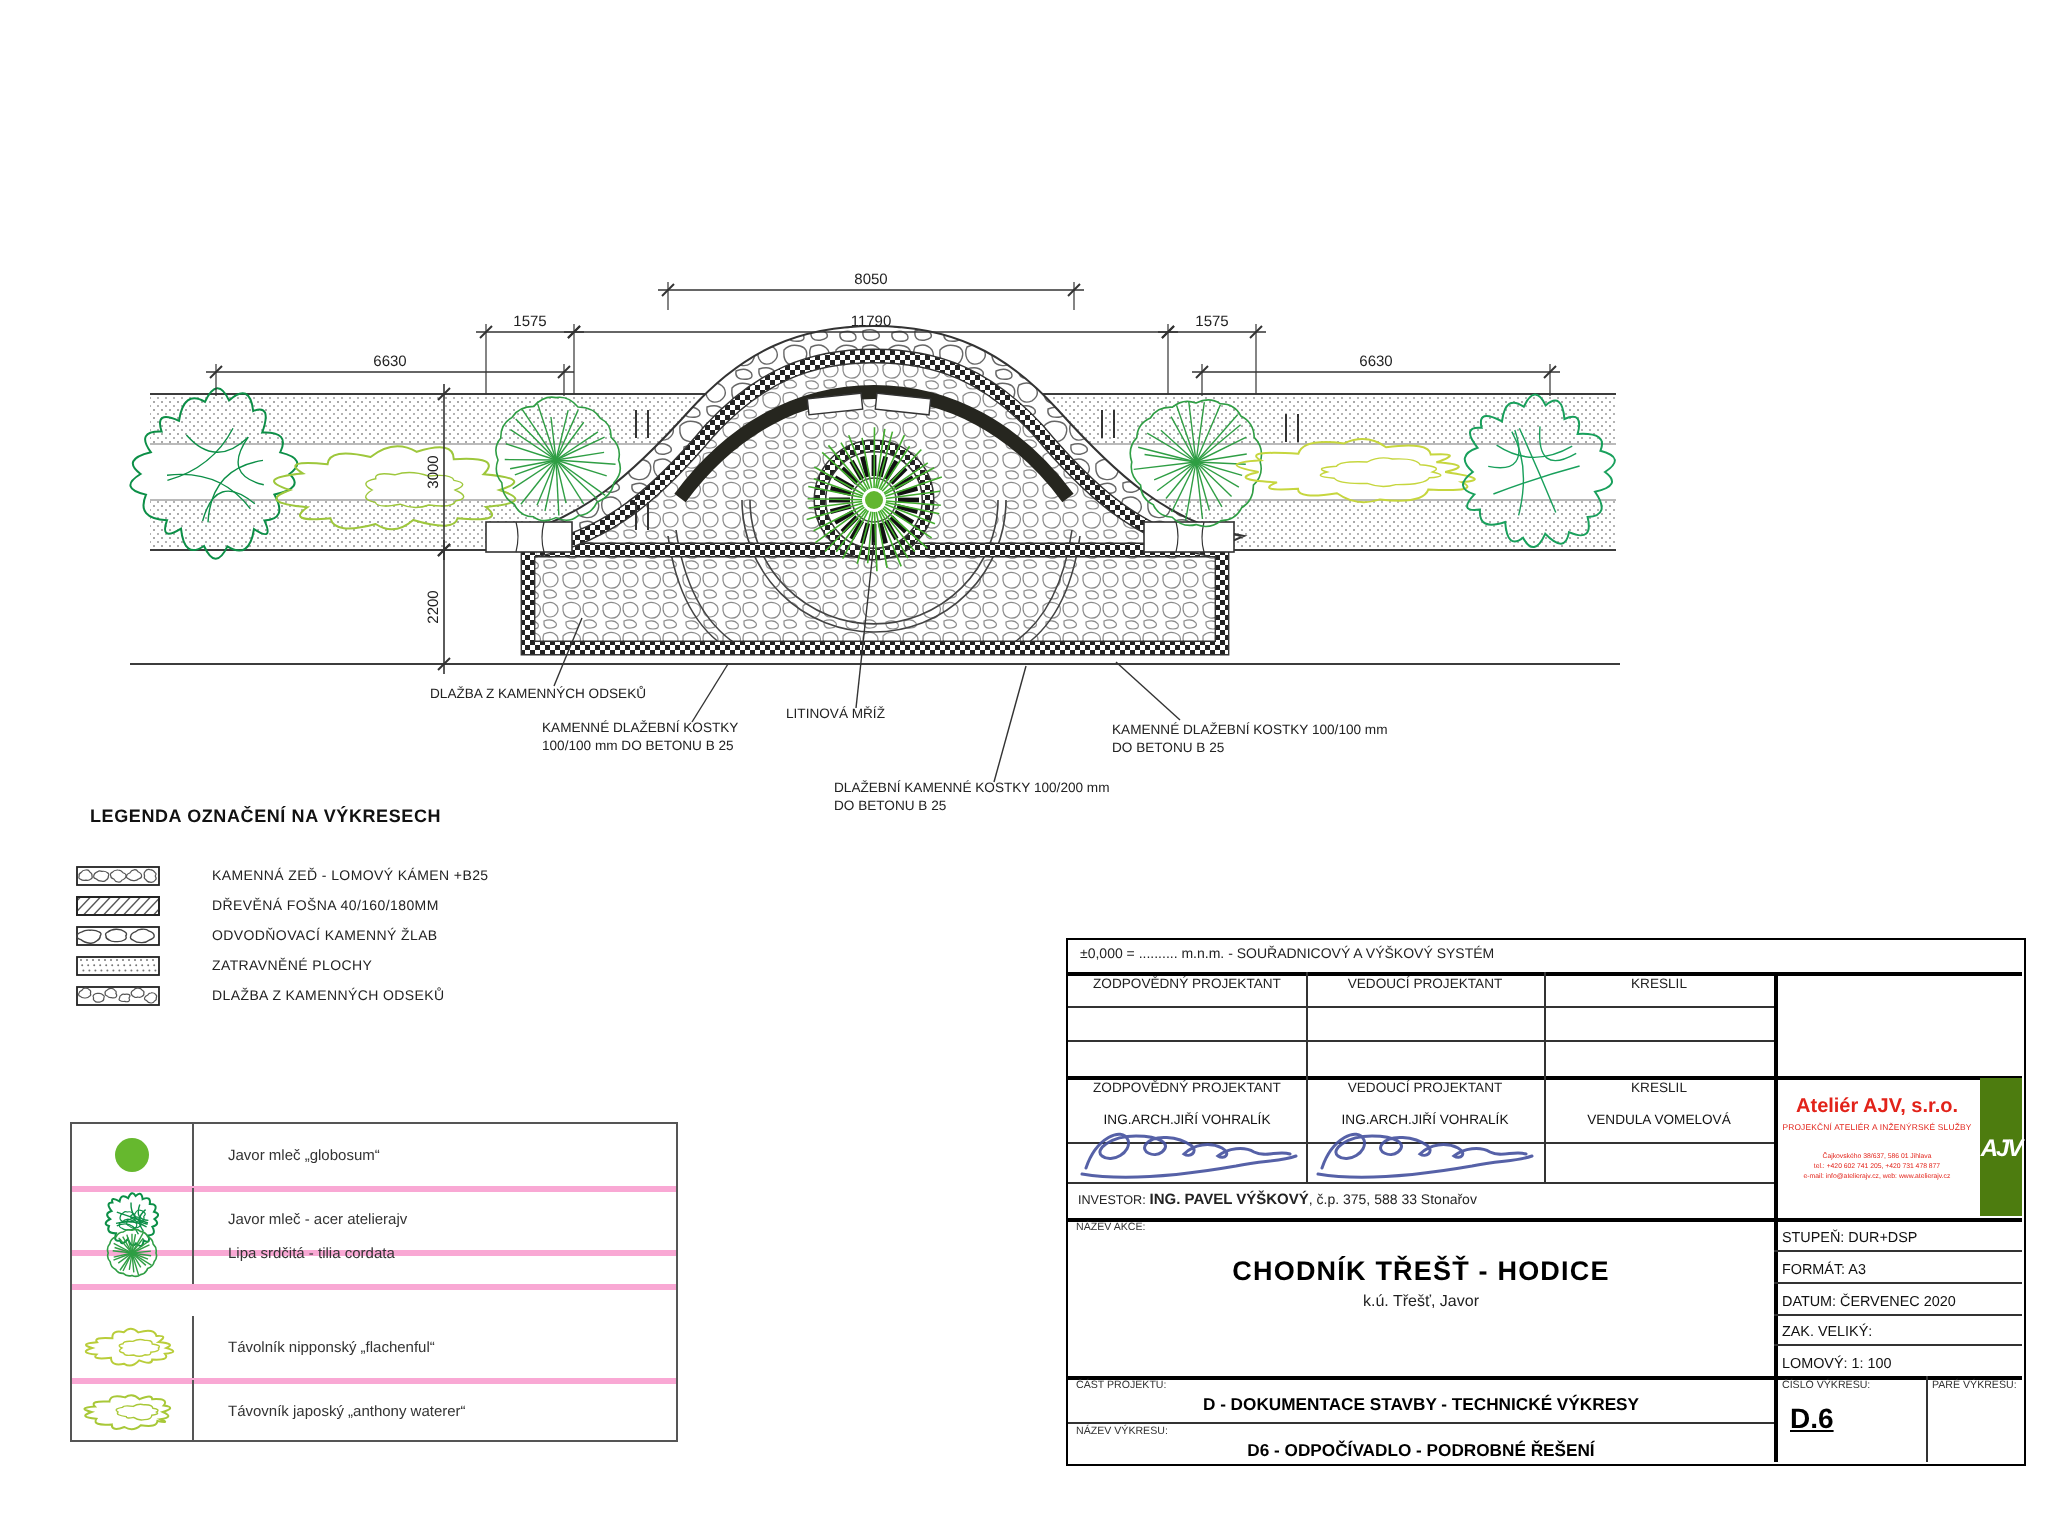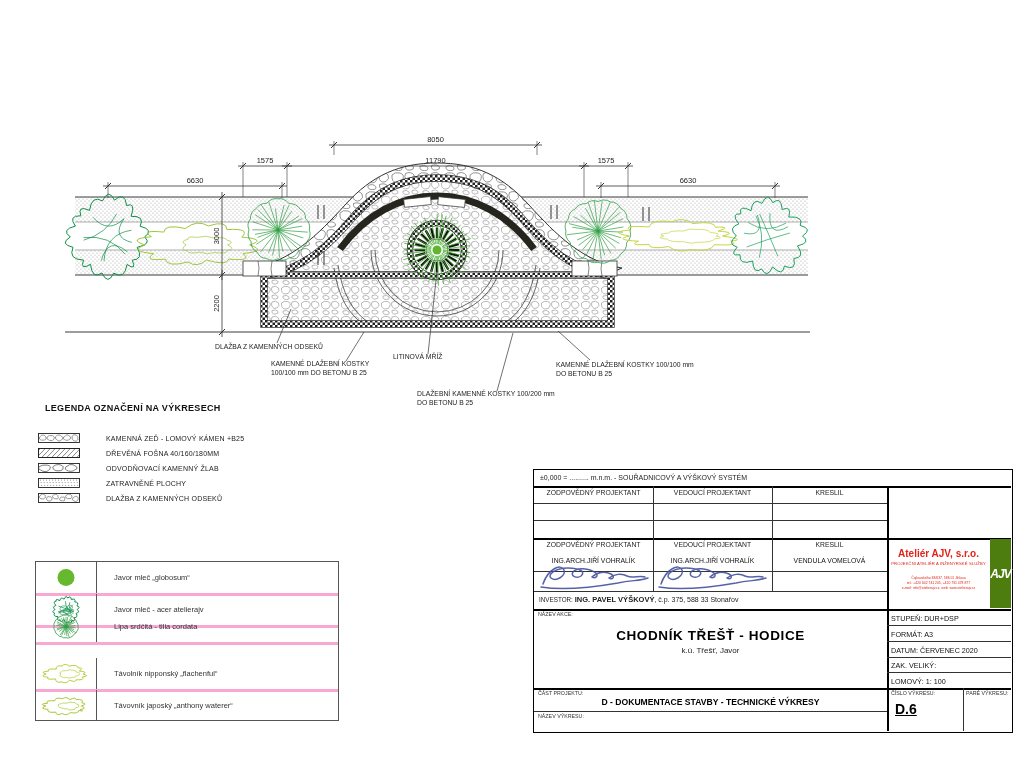--- a/index.html
+++ b/index.html
@@ -594,18 +594,19 @@
   <div class="fieldrow" style="top:176px;">
     <span>DATUM:</span> <span>ČERVENEC 2020</span></div>
   <div class="fieldrow" style="top:191px;">
     <span>ZAK. VELIKÝ:</span> <span></span></div>
   <div class="fieldrow" style="top:206.5px;">
     <span>LOMOVÝ:</span> <span>1: 100</span></div>
 
   <div class="abs smalllabel" style="left:4px;top:220px;">ČÁST PROJEKTU:</div>
   <div class="abs bigval" style="left:0;top:227px;width:353px;">D - DOKUMENTACE STAVBY - TECHNICKÉ VÝKRESY</div>
   <div class="abs smalllabel" style="left:4px;top:243px;">NÁZEV VÝKRESU:</div>
+  <div class="abs bigval" style="left:0;top:250px;width:353px;">D6 - ODPOČÍVADLO - PODROBNÉ ŘEŠENÍ</div>
   <div class="abs smalllabel" style="left:357px;top:220px;">ČÍSLO VÝKRESU:</div>
   <div class="abs d6" style="left:361px;top:231px;">D.6</div>
   <div class="abs smalllabel" style="left:432px;top:220px;">PARÉ VÝKRESU:</div>
 </div>
 
 </div>
 
 </body></html>

